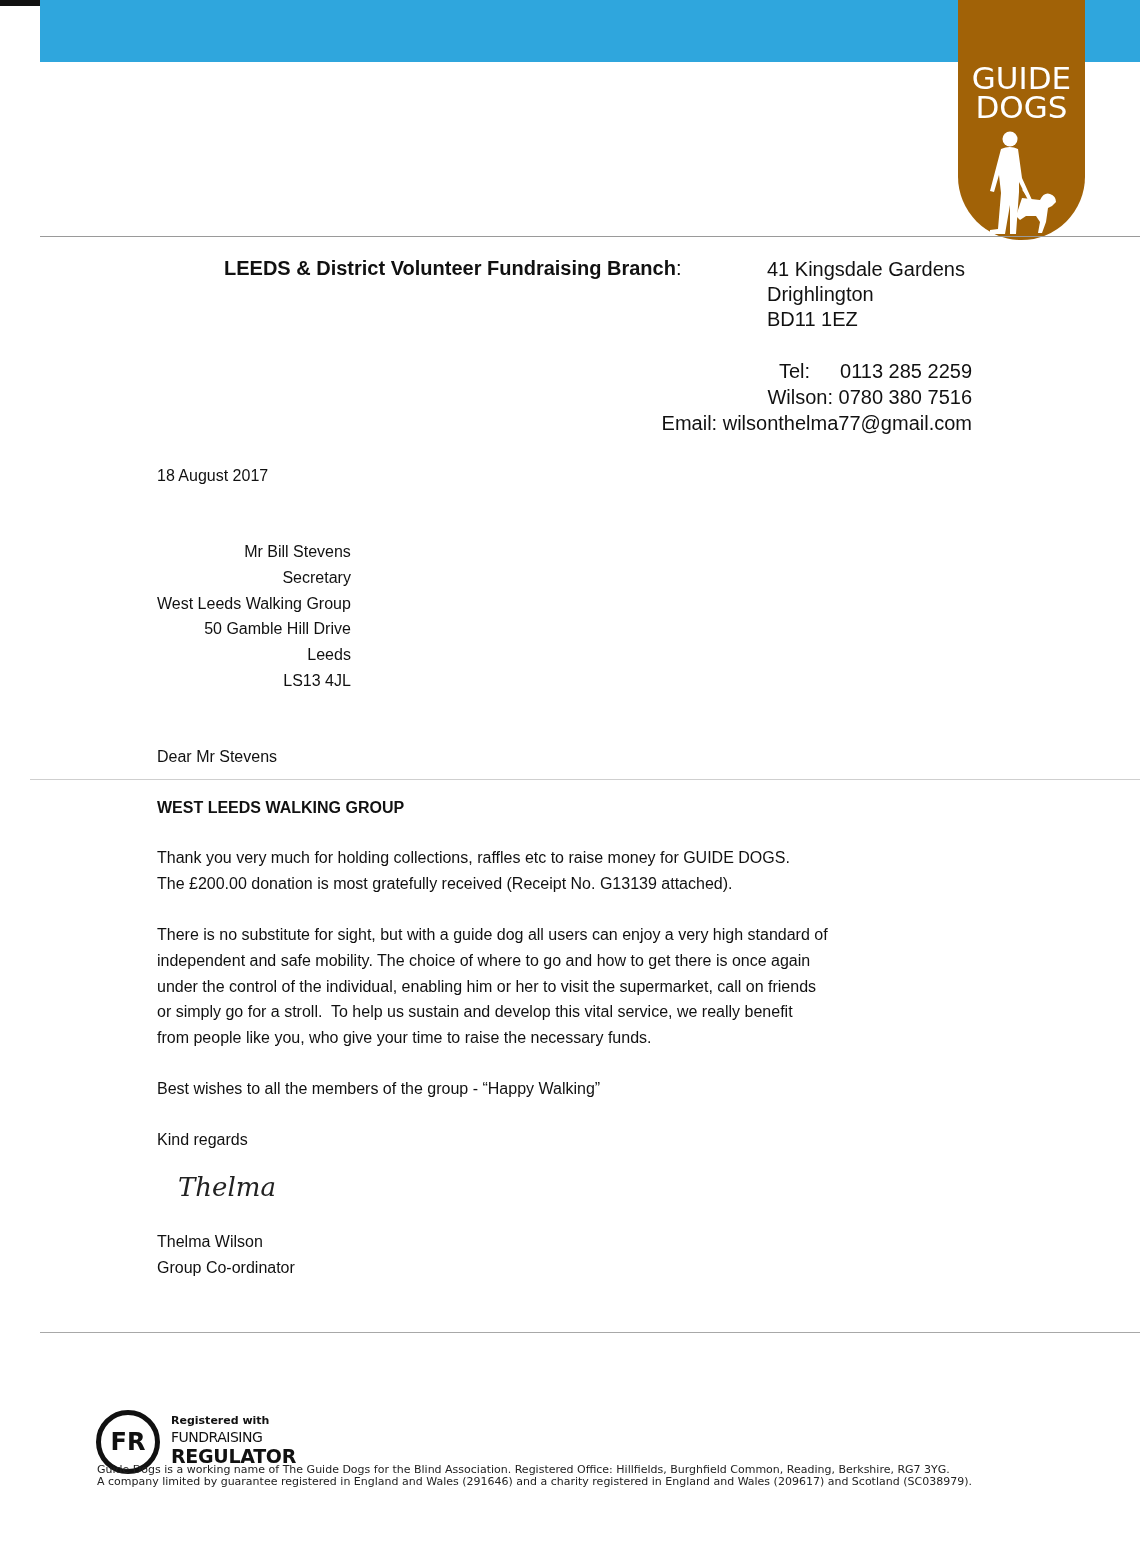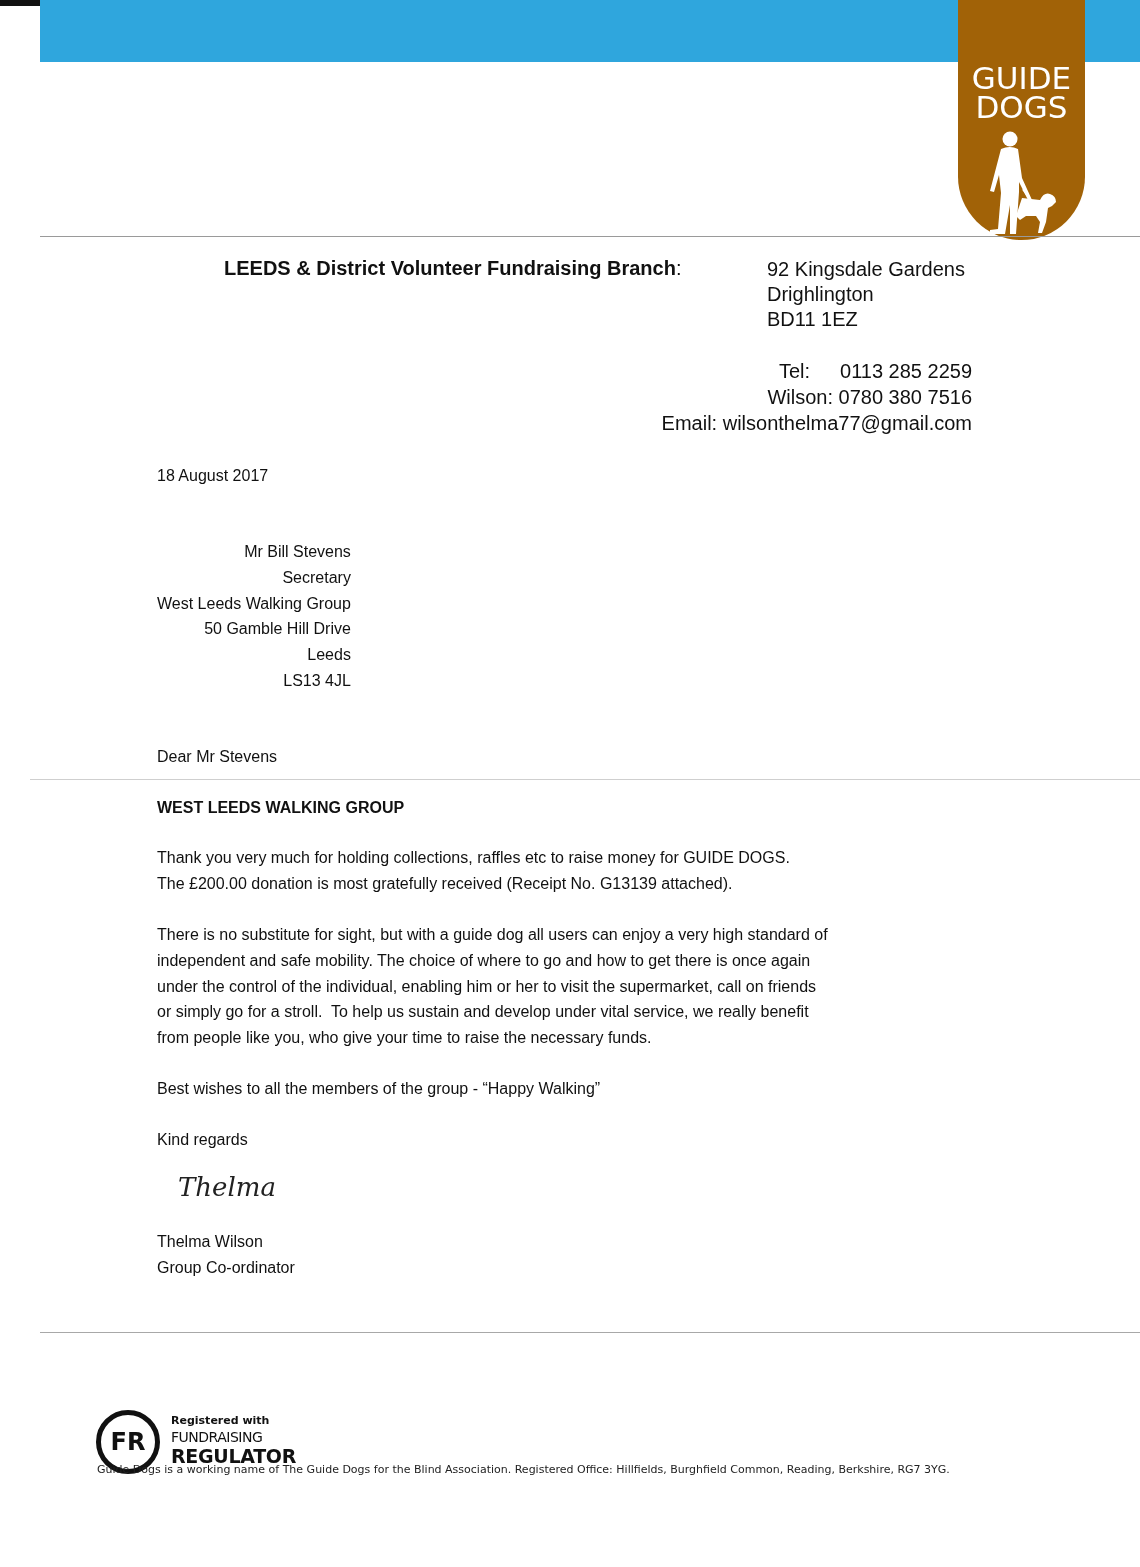--- a/index.html
+++ b/index.html
@@ -97,21 +97,21 @@
   </svg>
 </div>
 
 <div class="rule" style="left:40px; top:236px; width:1100px;"></div>
 
 <div class="branch">
   <span>LEEDS &amp; District Volunteer Fundraising Branch</span><span class="branch-colon">:</span>
 </div>
 
 <div class="addr">
-  <div>92 Kingsdale Gardens</div>
+  <div>41 Kingsdale Gardens</div>
   <div>Drighlington</div>
   <div>BD11 1EZ</div>
 </div>
 
 <div class="contacts">
   <div class="row tel-row"><span class="lbl">Tel:</span><span>0113 285 2259</span></div>
   <div class="row"><span class="lbl">Wilson:</span> <span>0780 380 7516</span></div>
   <div class="row"><span class="lbl">Email:</span> <span>wilsonthelma77@gmail.com</span></div>
 </div>
 
@@ -132,21 +132,21 @@
 
 <div class="serif para1">
   <div>Thank you very much for holding collections, raffles etc to raise money for GUIDE DOGS.</div>
   <div>The £200.00 donation is most gratefully received (Receipt No. G13139 attached).</div>
 </div>
 
 <div class="serif para2">
   <div>There is no substitute for sight, but with a guide dog all users can enjoy a very high standard of</div>
   <div>independent and safe mobility. The choice of where to go and how to get there is once again</div>
   <div>under the control of the individual, enabling him or her to visit the supermarket, call on friends</div>
-  <div style="white-space:pre">or simply go for a stroll.  To help us sustain and develop under vital service, we really benefit</div>
+  <div style="white-space:pre">or simply go for a stroll.  To help us sustain and develop this vital service, we really benefit</div>
   <div>from people like you, who give your time to raise the necessary funds.</div>
 </div>
 
 <div class="serif para3">
   <div>Best wishes to all the members of the group - “Happy Walking”</div>
 </div>
 
 <div class="serif closing">Kind regards</div>
 <div class="signature">Thelma</div>
 
@@ -161,13 +161,14 @@
   <div class="fr-circle">FR</div>
   <div class="fr-text">
     <div class="fr-reg">Registered with</div>
     <div class="fr-fund">FUNDRAISING</div>
     <div class="fr-regul">REGULATOR</div>
   </div>
 </div>
 
 <div class="footer">
   <div>Guide Dogs is a working name of The Guide Dogs for the Blind Association. Registered Office: Hillfields, Burghfield Common, Reading, Berkshire, RG7 3YG.</div>
+  <div>A company limited by guarantee registered in England and Wales (291646) and a charity registered in England and Wales (209617) and Scotland (SC038979).</div>
 </div>
 
 </body></html>

